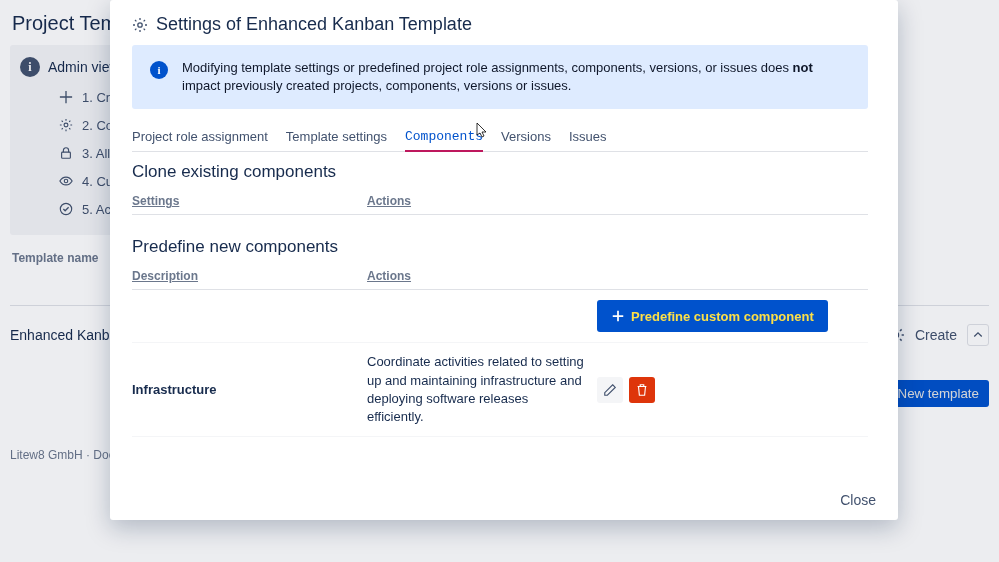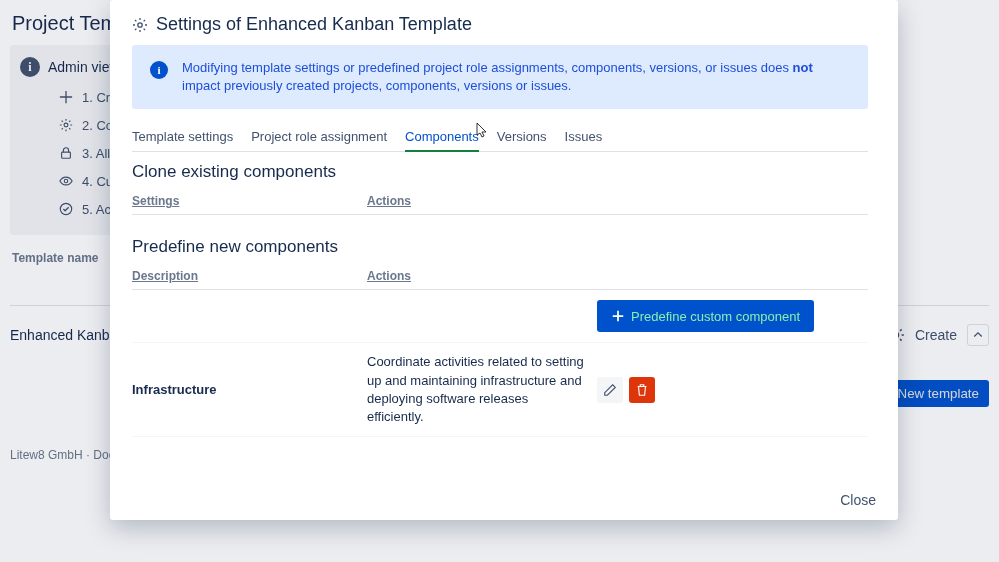--- a/index.html
+++ b/index.html
@@ -170,40 +170,41 @@
     display: inline-flex;
     align-items: center;
     justify-content: center;
     flex-shrink: 0;
     margin-top: 2px;
     font-family: serif;
   }
   .info-banner .info-text {
     font-size: 13px;
     line-height: 1.4;
-    color: #1d4ed8;
+    color: #0f172a;
   }
 
   .tabs {
     display: flex;
     gap: 18px;
     border-bottom: 1px solid #dfe1e6;
     margin-bottom: 10px;
     position: relative;
   }
   .tab {
     font-size: 13px;
     color: #42526e;
     padding: 6px 0;
     cursor: pointer;
   }
   .tab.active {
     color: #0052cc;
-    border-bottom: 2px solid #15803d;
+    border-bottom: 2px solid #be185d;
     margin-bottom: -1px;
+    font-family: Liberation Mono, monospace;
   }
 
   .cursor-pointer {
     position: absolute;
     left: 341px;
     top: -2px;
     pointer-events: none;
   }
 
   h3.section-title {
@@ -251,27 +252,27 @@
     display: inline-flex;
     align-items: center;
     justify-content: center;
     cursor: pointer;
   }
   .icon-btn.edit { background: #f4f5f7; color:#42526e; }
   .icon-btn.delete { background: #de350b; color:#fff; }
 
   .primary-btn {
     background: #0052cc;
-    color: #86efac;
+    color: #fde047;
     border: none;
     border-radius: 3px;
     padding: 0 14px;
     height: 32px;
     font-size: 13px;
-    font-weight: 400;
+    font-weight: 700;
     display: inline-flex;
     align-items: center;
     gap: 6px;
     cursor: pointer;
   }
 
   .modal-footer {
     padding: 12px 22px;
     text-align: right;
     border-top: 1px solid transparent;
@@ -387,22 +388,22 @@
     <div class="modal-body">
 
       <div class="info-banner">
         <span class="info-icon">i</span>
         <span class="info-text">
           <span>Modifying template settings or predefined project role assignments, components, versions, or issues does </span><b>not</b><span> impact previously created projects, components, versions or issues.</span>
         </span>
       </div>
 
       <div class="tabs">
+        <div class="tab">Project role assignment</div>
         <div class="tab">Template settings</div>
-        <div class="tab">Project role assignment</div>
         <div class="tab active">Components</div>
         <div class="tab">Versions</div>
         <div class="tab">Issues</div>
         <span class="cursor-pointer">
           <svg width="16" height="20" viewBox="0 0 16 20">
               <path d="M4 2v12l3-2 2 4 2-1-2-4h4z" fill="#fff" stroke="#000" stroke-width="0.8"></path>
             </svg>
         </span>
       </div>
 

